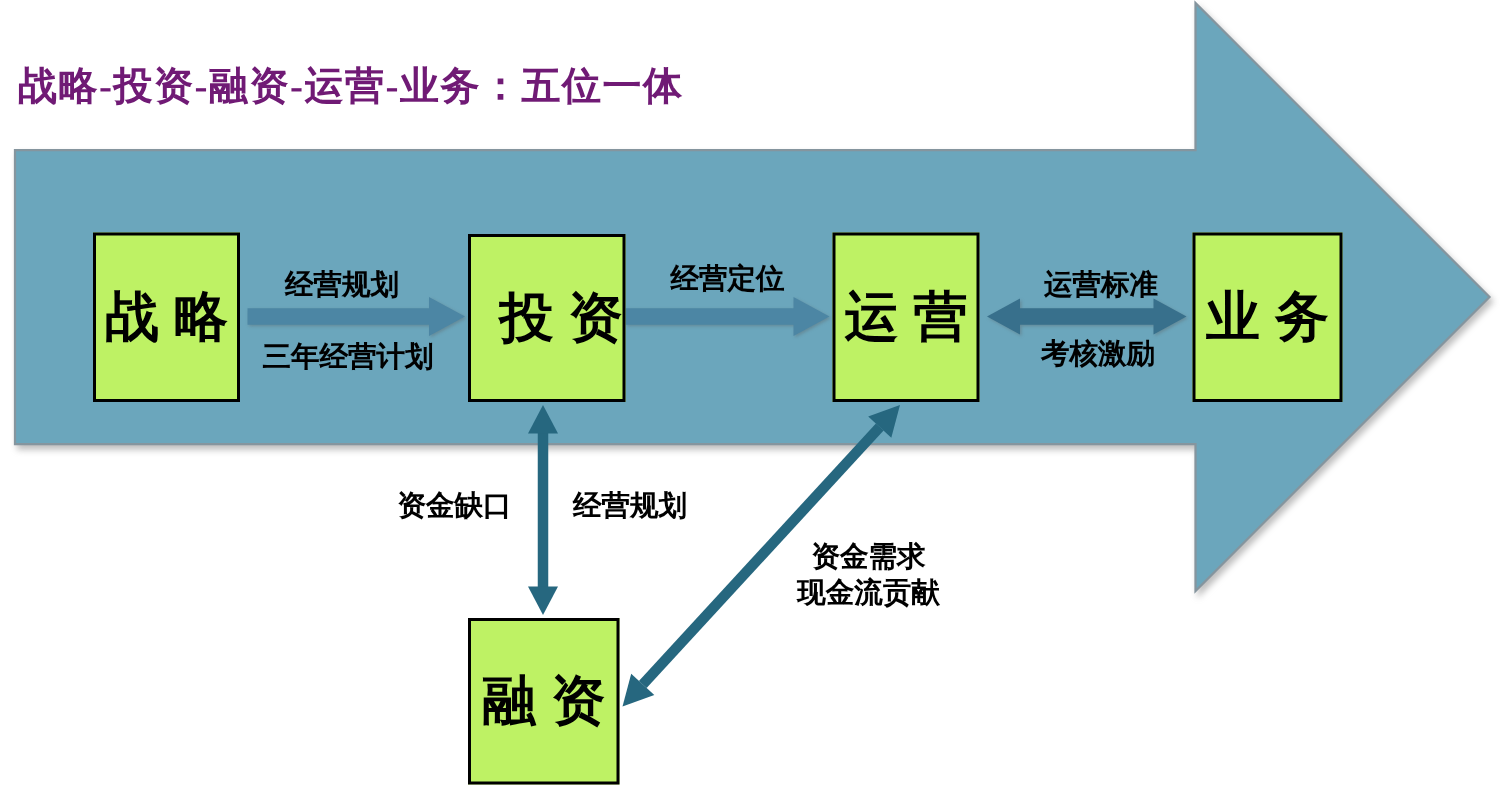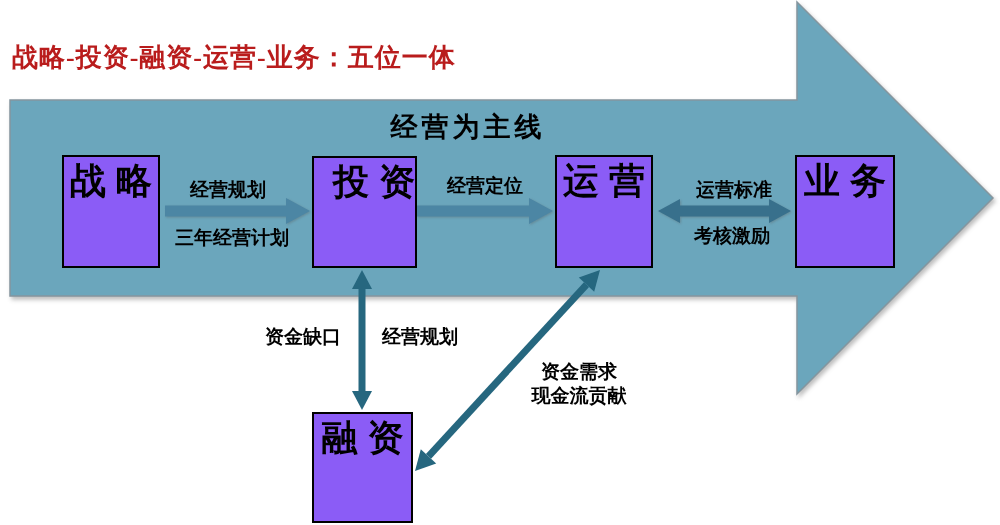--- a/index.html
+++ b/index.html
@@ -20,42 +20,42 @@
   }
   .small-arrow {
     filter: drop-shadow(1px 1px 1px rgba(90,90,90,0.35));
   }
   .page-title {
     position: absolute;
     left: 12px;
     top: 40px;
     font-size: 26px;
     font-weight: bold;
-    color: #b91c1c;
+    color: #701a75;
     white-space: nowrap;
     letter-spacing: 1px;
   }
   .main-arrow-label {
     position: absolute;
     left: 468px;
     top: 127px;
     transform: translate(-50%, -50%);
     font-size: 27px;
     font-weight: bold;
     color: #000;
     white-space: nowrap;
     letter-spacing: 4px;
   }
   .node {
     position: absolute;
-    background: #8b5cf6;
+    background: #bef264;
     border: 2px solid #000;
     box-sizing: border-box;
     display: flex;
-    align-items: flex-start;
+    align-items: center;
     justify-content: center;
   }
   .node-label {
     font-size: 36px;
     font-weight: bold;
     color: #000;
     letter-spacing: 10px;
     text-indent: 10px;
     white-space: nowrap;
   }
@@ -120,21 +120,20 @@
 
     <g>
       <line x1="586.5" y1="284.7" x2="428.5" y2="456.3" stroke-width="7" stroke="#26677F"></line>
       <polygon points="600,270 578.8,277.6 594.2,291.8" fill="#26677F"></polygon>
       <polygon points="415,471 420.8,449.2 436.2,463.4" fill="#26677F"></polygon>
     </g>
   </svg>
 
   <div class="page-title">战略-投资-融资-运营-业务：五位一体</div>
 
-  <div class="main-arrow-label">经营为主线</div>
 
   <div class="node node-strategy">
     <span class="node-label">战略</span>
   </div>
   <div class="node node-investment">
     <span class="node-label">投资</span>
   </div>
   <div class="node node-operations">
     <span class="node-label">运营</span>
   </div>

